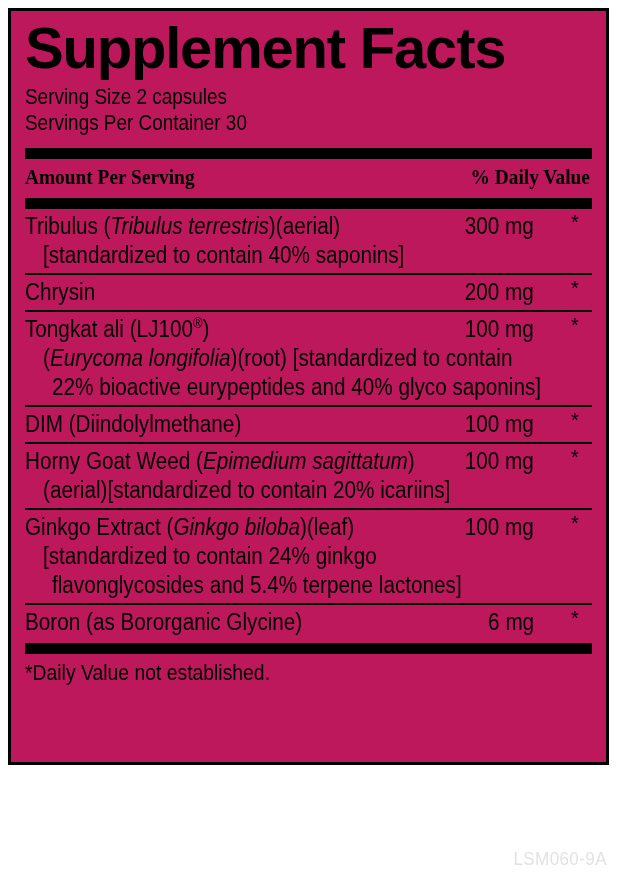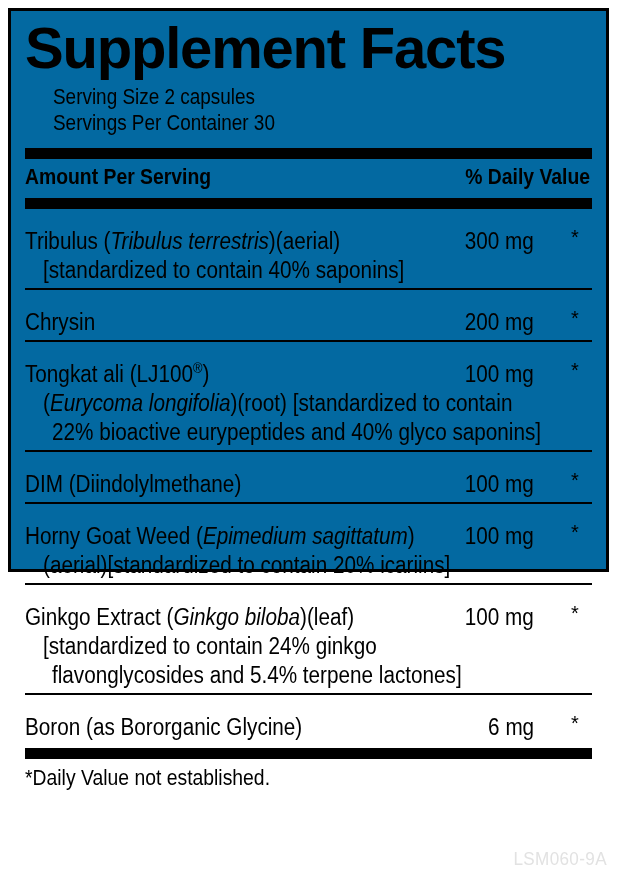--- a/index.html
+++ b/index.html
@@ -21,24 +21,24 @@
     height: 879px;
     box-sizing: border-box;
   }
 
   
   .facts-box {
     position: absolute;
     left: 8px;
     top: 8px;
     width: 601px;
-    height: 564px;
+    height: 757px;
     box-sizing: border-box;
     border: 3px solid #000;
-    background: #0369a1;
+    background: #be185d;
   }
 
   .facts-inner {
     position: relative;
     width: 100%;
     height: 100%;
     box-sizing: border-box;
     padding: 0 14px;
   }
 
@@ -60,21 +60,20 @@
   .serving-line {
     font-family: "Liberation Sans Narrow", "Liberation Sans", sans-serif;
     font-size: 22px;
     line-height: 26px;
     transform: scaleX(0.86);
     transform-origin: left center;
     white-space: nowrap;
   }
   .serving-block {
     margin-top: 7px;
-    margin-left: 28px;
   }
 
   
   .bar-thick {
     height: 11px;
     background: #000;
     margin: 0;
   }
   .bar-thick.top-bar { margin-top: 12px; }
   .bar-thick.mid-bar { margin-top: 4px; }
@@ -82,41 +81,41 @@
 
   
   .col-header {
     display: flex;
     align-items: baseline;
     justify-content: space-between;
     font-weight: bold;
     font-size: 22px;
     line-height: 30px;
     padding: 3px 0 2px 0;
-    font-family: Liberation Sans, sans-serif;
+    font-family: Liberation Serif, serif;
   }
   .col-header .ch-left {
     transform: scaleX(0.88);
     transform-origin: left center;
     white-space: nowrap;
   }
   .col-header .ch-right {
     transform: scaleX(0.88);
     transform-origin: right center;
     white-space: nowrap;
     padding-right: 2px;
   }
 
   
   .rows {
     position: relative;
   }
   .ing-row {
     position: relative;
-    padding: 17px 0 3px 0;
+    padding: 2px 0 3px 0;
     border-bottom: 2px solid #000;
   }
   .ing-row:last-child { border-bottom: none; }
 
   .ing-firstline {
     position: relative;
     height: 30px;
   }
 
   .ing-name {

